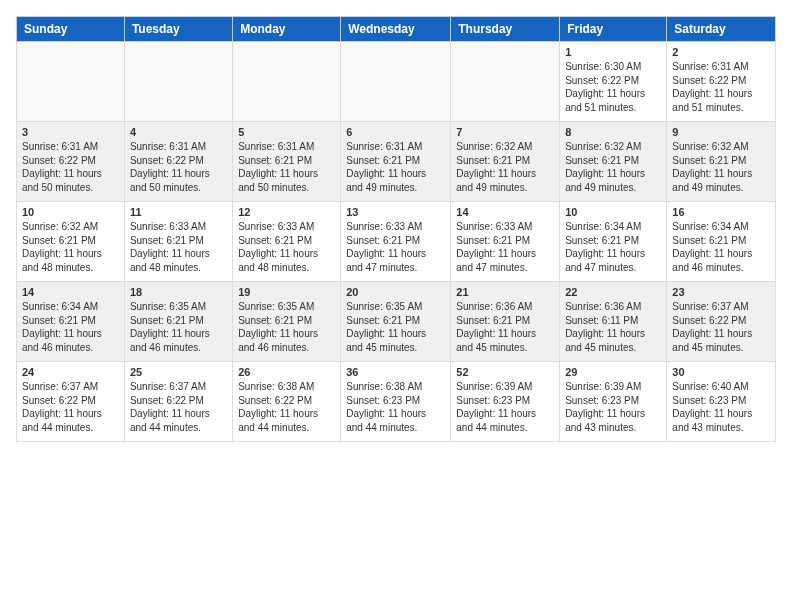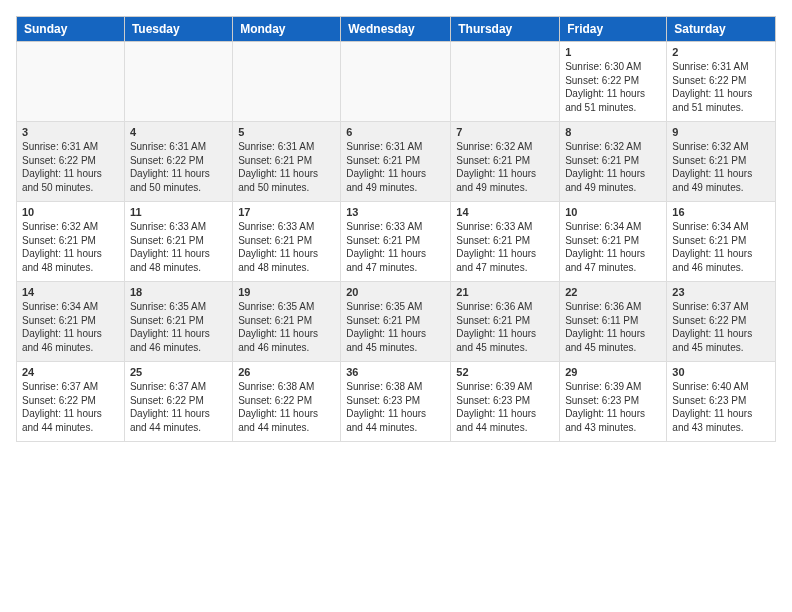--- a/index.html
+++ b/index.html
@@ -197,21 +197,21 @@
 and 48 minutes.</div>
           </td>
           <td>
             <span class="day-num">11</span>
             <div class="day-detail">Sunrise: 6:33 AM
 Sunset: 6:21 PM
 Daylight: 11 hours
 and 48 minutes.</div>
           </td>
           <td>
-            <span class="day-num">17</span>
+            <span class="day-num">12</span>
             <div class="day-detail">Sunrise: 6:33 AM
 Sunset: 6:21 PM
 Daylight: 11 hours
 and 48 minutes.</div>
           </td>
           <td>
             <span class="day-num">13</span>
             <div class="day-detail">Sunrise: 6:33 AM
 Sunset: 6:21 PM
 Daylight: 11 hours

